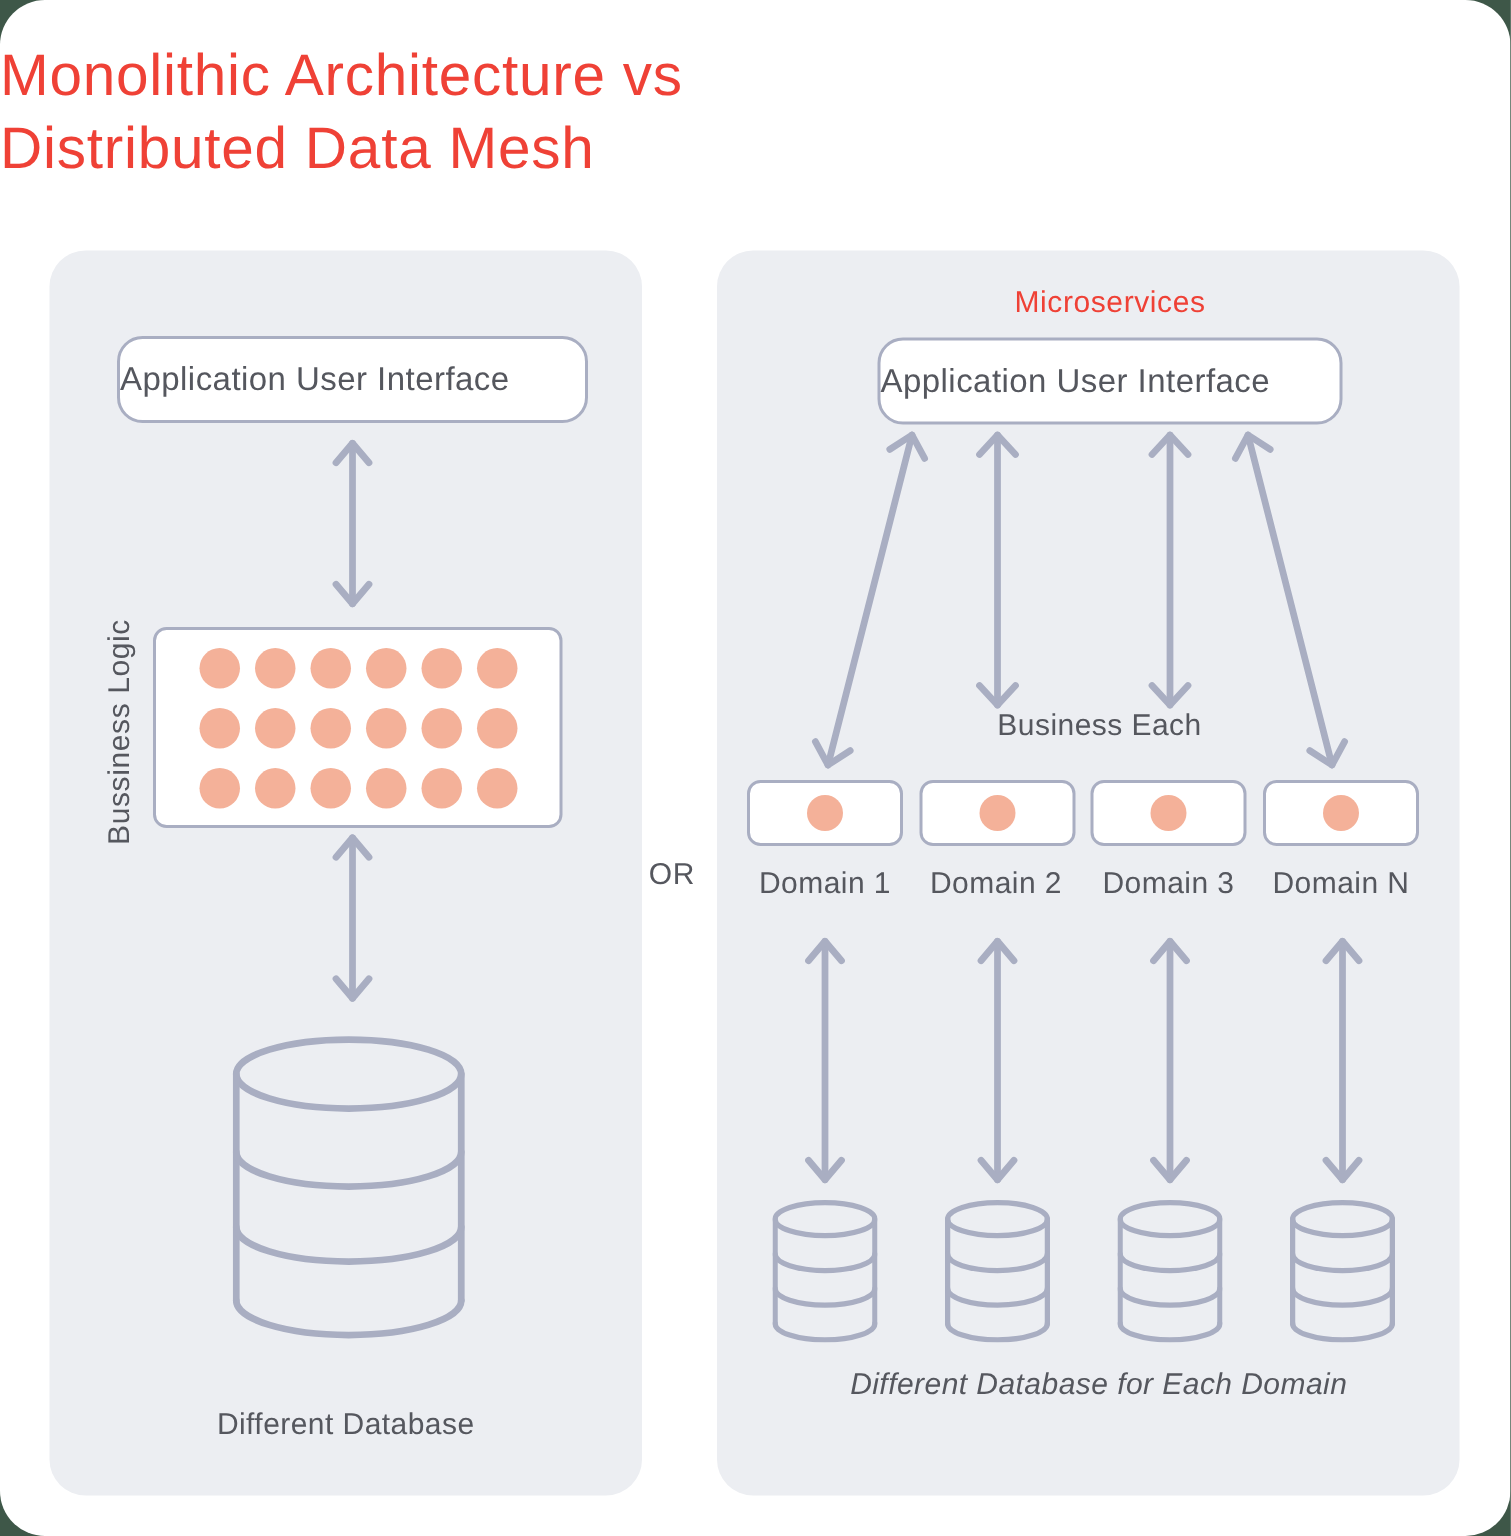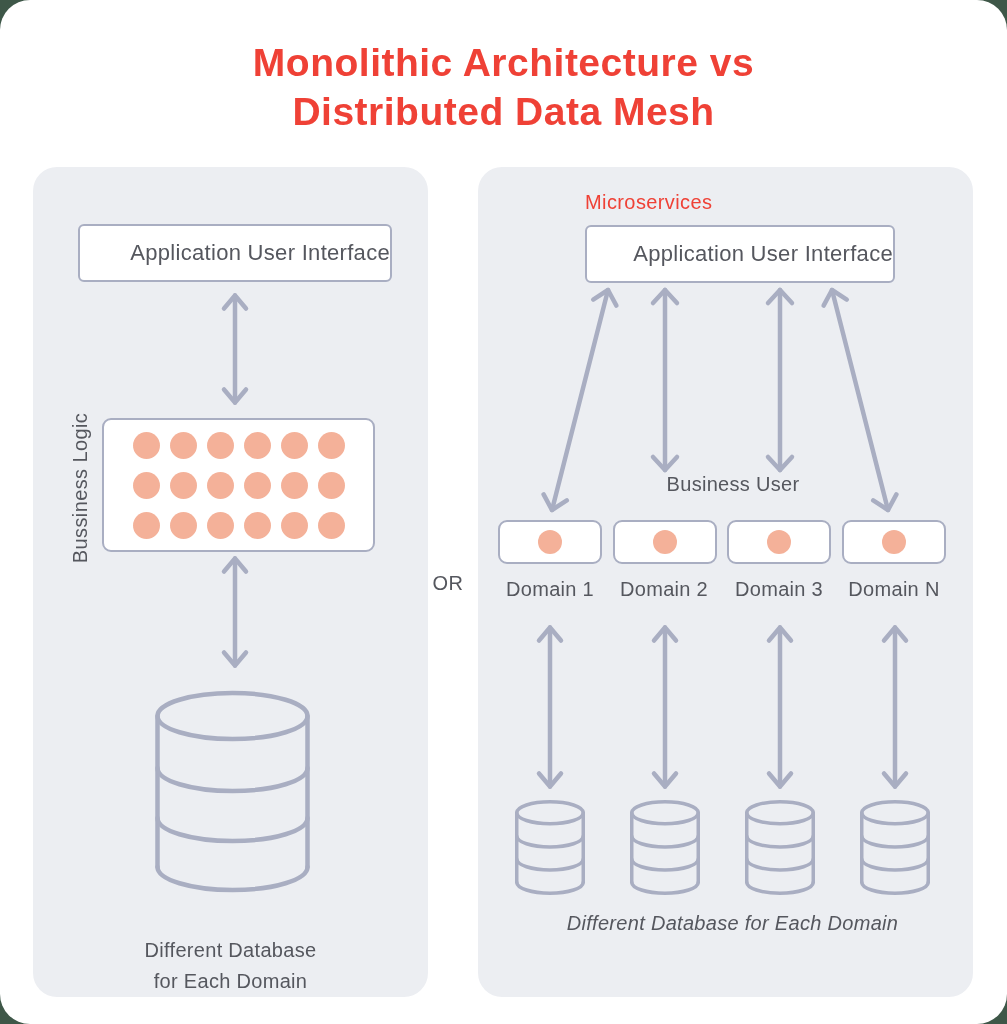--- a/index.html
+++ b/index.html
@@ -4,45 +4,45 @@
 <style>
   html,body { margin:0; padding:0; background:#3E5748; }
   .page {
     position:relative; width:1007px; height:1024px; overflow:hidden;
     background:var(--page-bg,#3E5748);
     font-family:"Liberation Sans", sans-serif;
   }
   .card { position:absolute; inset:0; background:var(--card-bg,#FFFFFF); border-radius:30px; }
 
   .title {
-    position:absolute; left:0; top:38px; width:100%; text-align:center;
-    font-size:39px; line-height:49px; font-weight:700; letter-spacing:0.5px;
+    position:absolute; left:0; top:26px; width:100%; text-align:left;
+    font-size:39px; line-height:49px; font-weight:400; letter-spacing:0.5px;
     color:var(--title-red,#EF4136);
   }
 
   .panel { position:absolute; top:167px; height:830px; background:var(--panel-bg,#ECEEF2); border-radius:24px; }
   .panel-left  { left:33px;  width:395px; }
   .panel-right { left:478px; width:495px; }
 
   .or-label {
     position:absolute; left:420px; top:572px; width:56px; text-align:center;
     font-size:20px; letter-spacing:0.5px; color:var(--text-gray,#55575E);
   }
 
   .ui-box {
     position:absolute; box-sizing:border-box;
-    background:#fff; border:2px solid var(--line-gray,#A9AEC2); border-radius:6px;
-    display:flex; align-items:center; justify-content:flex-end;
+    background:#fff; border:2px solid var(--line-gray,#A9AEC2); border-radius:17px;
+    display:flex; align-items:center; justify-content:flex-start;
     font-size:22px; letter-spacing:0.3px; color:var(--text-gray,#55575E);
   }
   .ui-box-left  { left:45px;  top:57px; width:314px; height:58px; }
   .ui-box-right { left:107px; top:58px; width:310px; height:58px; }
 
   .ms-heading {
-    position:absolute; left:107px; top:24px; width:310px; 
+    position:absolute; left:107px; top:24px; width:310px; text-align:center;
     font-size:20px; letter-spacing:0.4px; color:var(--title-red,#EF4136);
   }
 
   .bl-box {
     position:absolute; left:69px; top:251px; width:273px; height:134px; box-sizing:border-box;
     background:#fff; border:2px solid var(--line-gray,#A9AEC2); border-radius:9px;
     display:grid; grid-template-columns:repeat(6,27px); column-gap:10px; row-gap:13px;
     justify-content:center; align-content:center;
   }
   .dot { width:27px; height:27px; border-radius:50%; background:var(--accent-salmon,#F4B199); }
@@ -135,21 +135,20 @@
         <ellipse class="ln" cx="77.5" cy="26" rx="75" ry="23"></ellipse>
         <line class="ln" x1="2.5" y1="26" x2="2.5" y2="177"></line>
         <line class="ln" x1="152.5" y1="26" x2="152.5" y2="177"></line>
         <path class="ln" d="M 2.5 78 A 75 23 0 0 0 152.5 78"></path>
         <path class="ln" d="M 2.5 128 A 75 23 0 0 0 152.5 128"></path>
         <path class="ln" d="M 2.5 177 A 75 23 0 0 0 152.5 177"></path>
       </svg>
 
       <div class="caption caption-left">
         <div>Different Database</div>
-        <div>for Each Domain</div>
       </div>
     </div>
 
     <div class="or-label">OR</div>
 
     <div class="panel panel-right">
 
       <div class="ms-heading">Microservices</div>
 
       <div class="ui-box ui-box-right">
@@ -168,21 +167,21 @@
 
         <line class="ln" x1="302" y1="8" x2="302" y2="188"></line>
         <polyline class="ln" points="290,21 302,8 314,21"></polyline>
         <polyline class="ln" points="290,175 302,188 314,175"></polyline>
 
         <line class="ln" x1="354" y1="8" x2="410" y2="228"></line>
         <polyline class="ln" points="345.6,23.6 354,8 368.8,17.6"></polyline>
         <polyline class="ln" points="395.2,218.4 410,228 418.4,212.4"></polyline>
       </svg>
 
-      <div class="bl-right-label">Business User</div>
+      <div class="bl-right-label">Business Each</div>
 
       <div class="domain-box" style="left:20px;">
         <span class="domain-dot"></span>
         </div>
       <div class="domain-box" style="left:135px;">
         <span class="domain-dot"></span>
         </div>
       <div class="domain-box" style="left:249px;">
         <span class="domain-dot"></span>
         </div>

